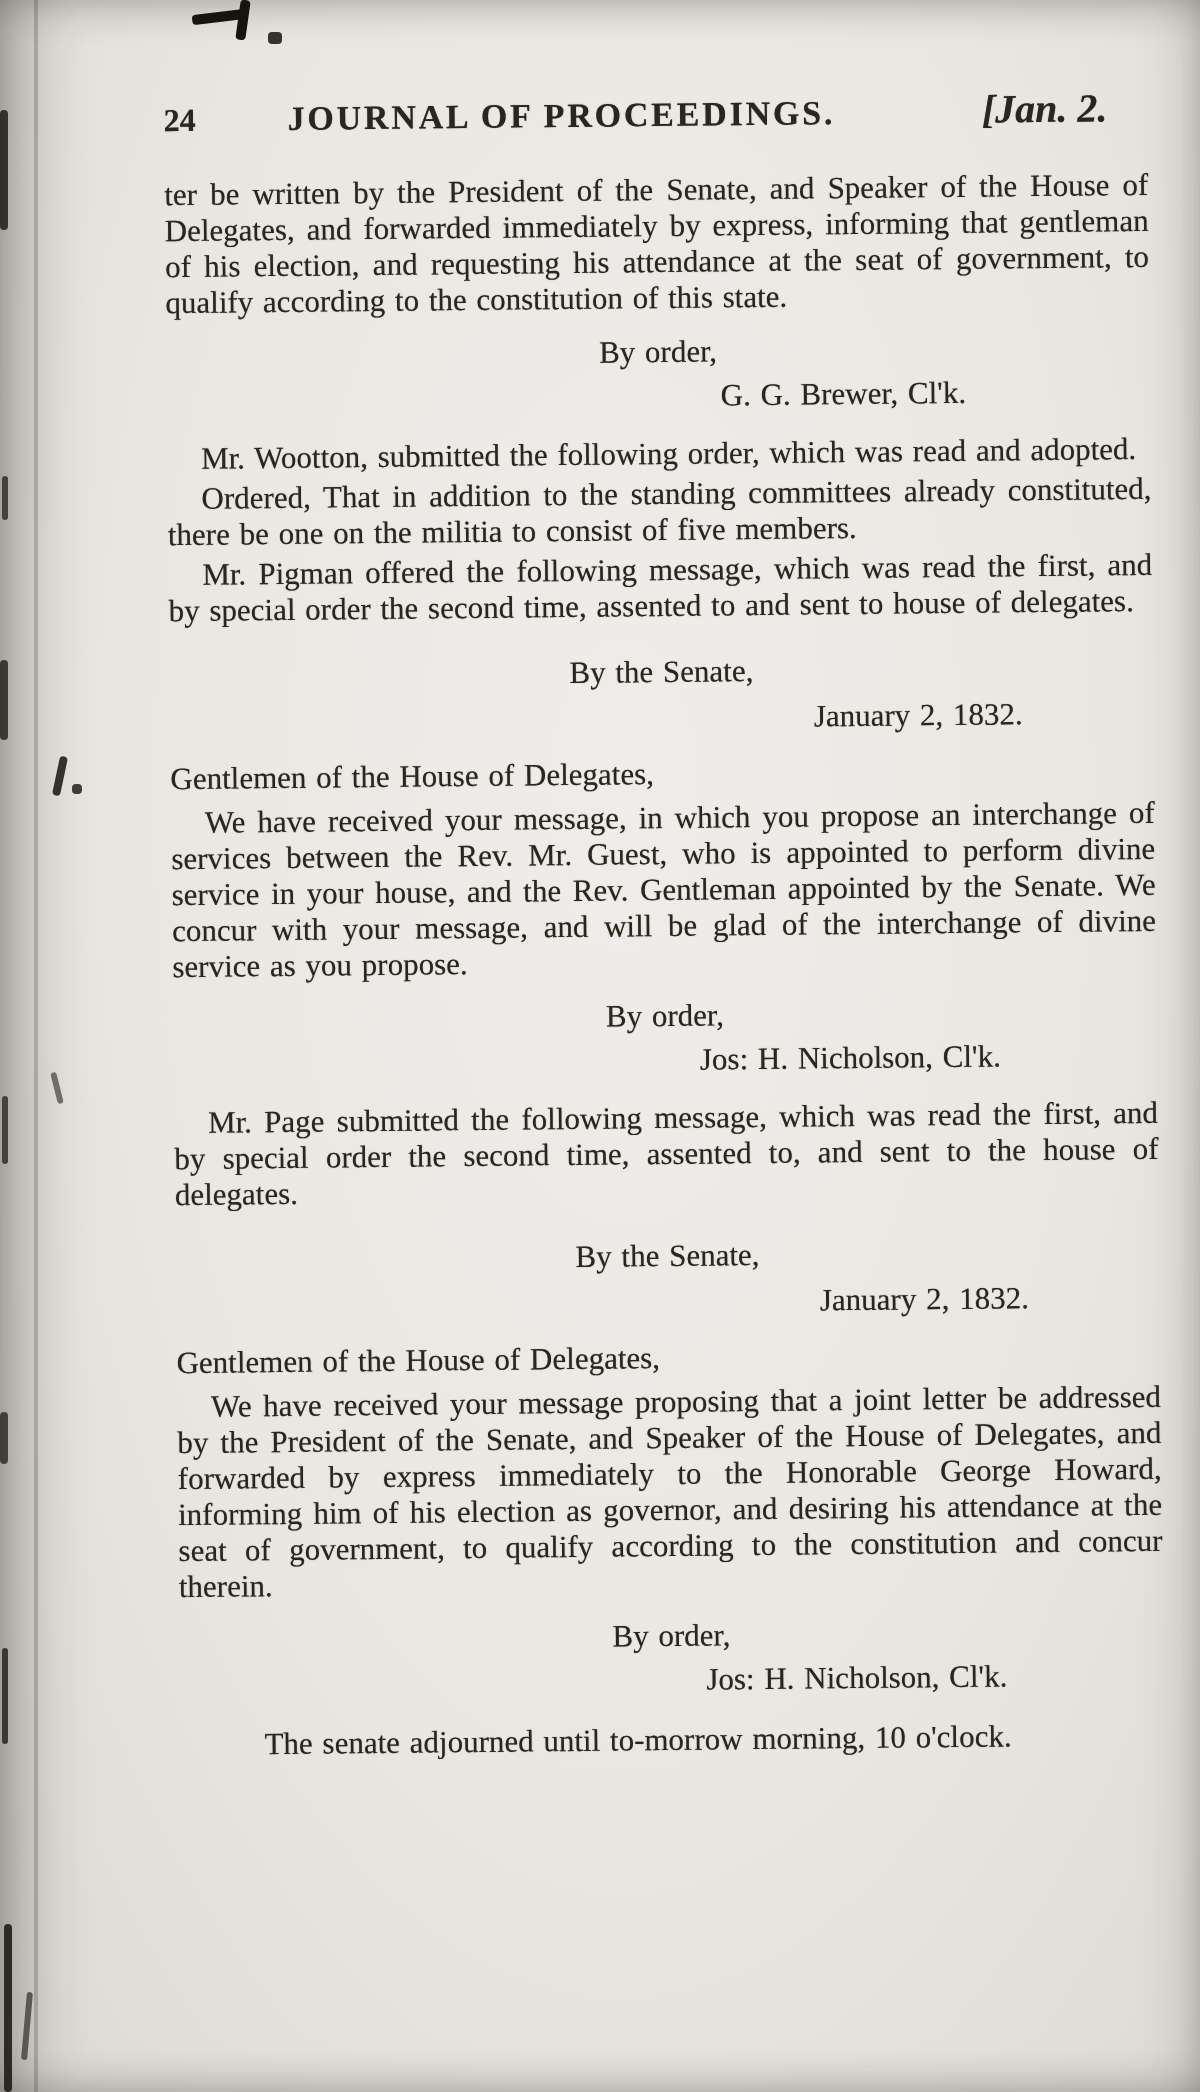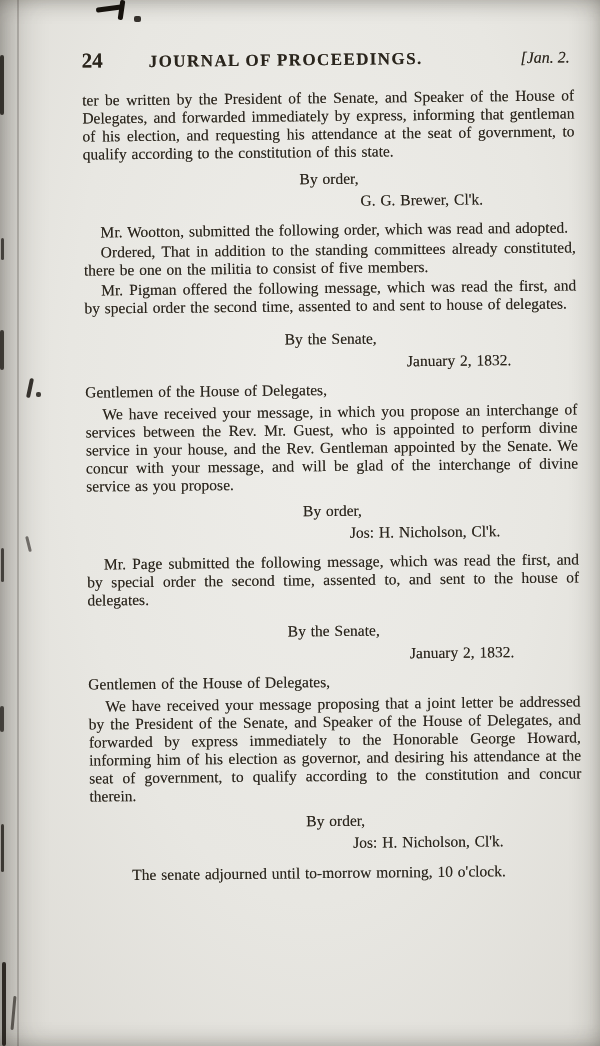--- a/index.html
+++ b/index.html
@@ -42,23 +42,23 @@
   .a13 { left: 2px;   top: 962px; width: 4px;  height: 84px; opacity:.85; }
   .a14 { left: 12px;  top: 996px; width: 3px;  height: 34px; transform: rotate(5deg); opacity:.6; }
 
   .content {
     position: absolute; left: 86px; top: 46px; width: 492px;
     transform: rotate(-0.6deg);
     color: #2a251d;
     text-shadow: 0 0 0.5px rgba(40,32,20,.55);
   }
   .header { display: flex; align-items: baseline; margin-bottom: 18px; }
-  .pgnum  { font-weight: bold; font-size: 21px; }
+  .pgnum  { font-weight: bold; font-size: 16px; }
   .title  { font-weight: bold; font-size: 17px; letter-spacing: 1.4px; margin-left: 46px; }
-  .hdate  { font-style: italic; font-size: 16px; margin-left: auto; margin-right: 4px; }
+  .hdate  { font-style: italic; font-size: 20px; margin-left: auto; margin-right: 20px; font-weight: bold; }
 
   p { margin: 0; font-size: 15.5px; line-height: 18px; text-align: justify; word-spacing: 1px; }
   .p-body   { }
   .p-ind    { text-indent: 17px; margin-top: 2px; }
   .p-ind2   { text-indent: 42px; margin-top: 12px; }
   .p-center { text-align: center; margin-top: 9px; text-indent: 0; }
   .mt-lg    { margin-top: 15px; }
   .p-sig    { text-align: center; padding-left: 185px; margin-top: 4px; margin-bottom: 11px; text-indent: 0; }
   .p-date   { text-align: left; padding-left: 322px; margin-top: 5px; margin-bottom: 10px; text-indent: 0; }
   .p-left   { text-align: left; margin-top: 10px; margin-bottom: 4px; text-indent: 0; }

